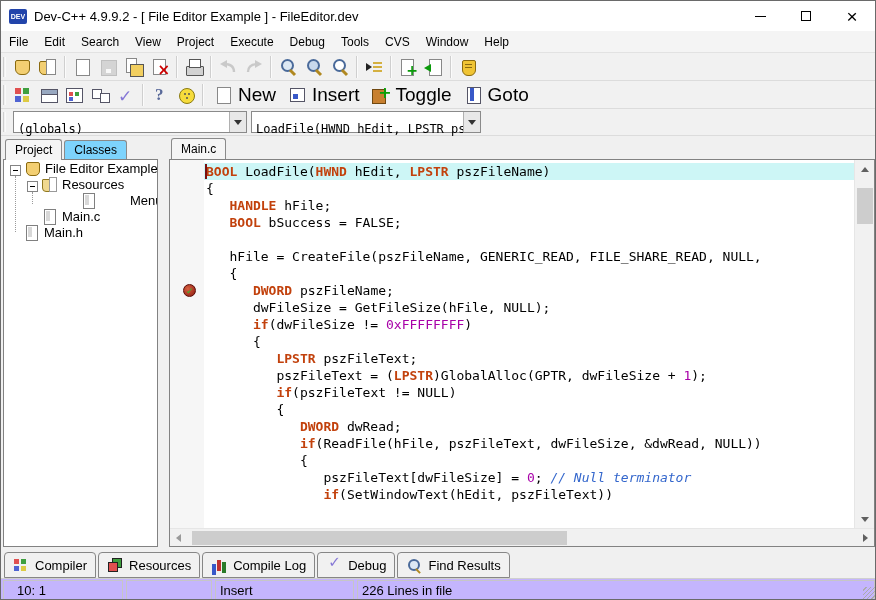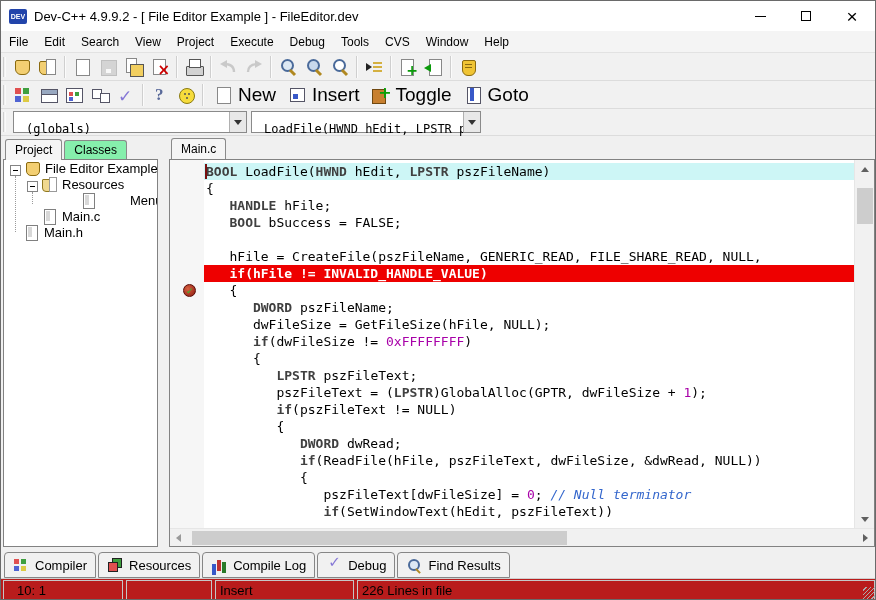--- a/index.html
+++ b/index.html
@@ -74,29 +74,29 @@
   .i-new-page::before{left:5px;top:3px;width:12px;height:15px;background:#fff;border:1px solid #888;}
   .i-insert-item::before{left:4px;top:4px;width:13px;height:12px;background:#fff;border:1px solid #556;}
   .i-insert-item::after{left:7px;top:10px;width:5px;height:5px;background:#3858c8;}
   .i-toggle-bookmark::before{left:2px;top:5px;width:12px;height:13px;background:#c88030;border:1px solid #704810;}
   .i-toggle-bookmark::after{content:"+";right:0;top:1px;color:#0aa00a;font:bold 16px/1 "DejaVu Sans",sans-serif;}
   .i-goto-bookmark::before{left:5px;top:3px;width:12px;height:15px;background:#fff;border:1px solid #556;}
   .i-goto-bookmark::after{left:8px;top:4px;width:4px;height:13px;background:#3858c8;}
 
   
   .combo{height:22px;background:#fff;border:1px solid #8a8a8a;display:flex;align-items:center;position:relative;}
-  .combo .val{font:12px/20px "DejaVu Sans Mono",monospace;padding-left:12px;white-space:pre;overflow:hidden;flex:1;margin-top:14px;}
+  .combo .val{font:12px/20px "DejaVu Sans Mono",monospace;padding-left:4px;white-space:pre;overflow:hidden;flex:1;margin-top:14px;}
   .combo .arrow-btn{width:17px;height:20px;background:#e8e8e8;border-left:1px solid #b0b0b0;display:flex;align-items:center;justify-content:center;flex:none;}
   .combo .arrow-btn::after{content:"";border-left:4px solid transparent;border-right:4px solid transparent;border-top:5px solid #333;}
   .combo.scope{width:234px;margin-left:4px;}
   .combo.member{width:230px;margin-left:4px;}
 
   
   .main{position:absolute;left:0;top:135px;width:876px;height:413px;background:#f0f0f0;}
-  .tab{display:inline-flex;align-items:center;padding:0 9px;height:19px;margin:2px 0 0 2px;background:#86efac;border:1px solid #8a8a8a;border-bottom:none;border-radius:3px 3px 0 0;font-size:12px;white-space:nowrap;}
+  .tab{display:inline-flex;align-items:center;padding:0 9px;height:19px;margin:2px 0 0 2px;background:#7dd3fc;border:1px solid #8a8a8a;border-bottom:none;border-radius:3px 3px 0 0;font-size:12px;white-space:nowrap;}
   .tab.active{height:21px;margin-top:0;background:#f5f5f5;position:relative;z-index:2;}
 
   .left-panel{position:absolute;left:2px;top:2px;width:155px;height:411px;}
   .tree-box{position:absolute;left:0;top:21px;width:155px;bottom:2px;background:#ffffff;border:1px solid #828282;overflow:hidden;}
   .tree-row{display:flex;align-items:flex-end;height:16px;font-size:13px;white-space:nowrap;position:relative;}
   .exp{width:11px;height:11px;background:#fff;border:1px solid #848484;position:relative;margin-right:4px;flex:none;}
   .exp::after{content:"";position:absolute;left:2px;top:4px;width:5px;height:1px;background:#000;}
   .tic{width:16px;height:15px;position:relative;margin-right:4px;flex:none;}
   .tic::before,.tic::after{content:"";position:absolute;}
   .t-project::before{left:1px;top:1px;width:12px;height:12px;background:#f3cf72;border:1px solid #8a6a10;border-radius:2px 2px 5px 5px;}
@@ -107,21 +107,21 @@
   .dotline{position:absolute;border-left:1px dotted #9a9a9a;width:0;}
 
   .editor-pane{position:absolute;left:168px;top:2px;width:706px;height:411px;}
   .editor-box{position:absolute;left:0;top:21px;width:706px;height:388px;background:#ffffff;border:1px solid #828282;overflow:hidden;}
   .gutter{position:absolute;left:0;top:0;width:34px;bottom:18px;background:#f6f6f6;}
   .code-layer{position:absolute;left:34px;top:0;width:650px;bottom:18px;overflow:hidden;padding-top:3px;}
   .code-line{height:17px;line-height:17px;font:13px/17px "DejaVu Sans Mono",monospace;white-space:pre;padding-left:2px;}
   .code-line.cur{background:#cdf6f6;}
   .code-line.brk{background:#ee0000;}
   .code-line.brk span{color:#fff !important;font-weight:bold;}
-  .tok-k{font-weight:bold;color:#404040;}
+  .tok-k{font-weight:bold;color:#c2410c;}
   .tok-p{color:#000;}
   .tok-n{color:#a800a8;}
   .tok-c{color:#3366cc;font-style:italic;}
   .caret{position:absolute;left:35px;top:4px;width:2px;height:15px;background:#7a1010;}
   .bp-icon{position:absolute;left:13px;width:13px;height:13px;border-radius:50%;background:radial-gradient(circle at 35% 35%,#d86040,#8a1a10);border:1px solid #5a0a05;}
   .bp-icon::after{content:"✓";position:absolute;left:2px;top:1px;color:#2fc02f;font:bold 9px/11px "DejaVu Sans",sans-serif;}
 
   .vscroll{position:absolute;right:0;top:0;width:20px;bottom:18px;background:#f1f1f1;border-left:1px solid #e6e6e6;}
   .hscroll{position:absolute;left:0;bottom:0;right:0;height:18px;background:#f1f1f1;border-top:1px solid #e6e6e6;}
   .sb-btn{position:absolute;display:flex;align-items:center;justify-content:center;background:#f1f1f1;}
@@ -147,21 +147,21 @@
   .tabic::before,.tabic::after{content:"";position:absolute;}
   .b-compiler::before{left:1px;top:1px;width:5px;height:5px;background:#e05050;box-shadow:7px 0 0 #3f9f3f,0 7px 0 #4f63d2,7px 7px 0 #ddca43;}
   .b-resources::before{left:5px;top:0;width:8px;height:8px;background:#3f9f3f;border:1px solid #222;}
   .b-resources::after{left:1px;top:4px;width:8px;height:8px;background:#e05050;border:1px solid #222;}
   .b-compile-log::before{left:6px;top:2px;width:4px;height:11px;background:#c03030;box-shadow:5px 2px 0 #2a7a2a,-5px 4px 0 #3858c8;}
   .b-debug::before{content:"✓";left:2px;top:-3px;color:#8577d6;font:bold 15px/15px "DejaVu Sans",sans-serif;}
   .b-find::before{left:2px;top:1px;width:8px;height:8px;border:2px solid #4a6a9a;border-radius:50%;background:#dce8f4;}
   .b-find::after{left:11px;top:10px;width:2px;height:6px;background:#b08820;transform:rotate(-45deg);}
 
   
-  .statusbar{position:absolute;left:0;top:577px;width:876px;height:23px;background:#b91c1c;border-top:1px solid #cfcfcf;display:flex;align-items:stretch;padding:1px 2px;}
+  .statusbar{position:absolute;left:0;top:577px;width:876px;height:23px;background:#c4b5fd;border-top:1px solid #cfcfcf;display:flex;align-items:stretch;padding:1px 2px;}
   .sb-cell{border:1px solid #c6c6c6;margin-right:3px;font-size:13px;line-height:19px;white-space:nowrap;overflow:hidden;}
   .sb0{width:120px;padding-left:13px;}
   .sb1{width:86px;}
   .sb2{width:139px;padding-left:4px;}
   .sb3{flex:1;padding-left:4px;margin-right:0;}
   .resize-grip{position:absolute;right:1px;bottom:1px;width:13px;height:13px;background:repeating-linear-gradient(135deg,transparent 0 2px,#ababab 2px 3px);}
 </style>
 </head>
 <body>
 
@@ -362,21 +362,20 @@
         <div class="gutter" id="gutter">
             <div class="bp-icon" style="top: 124px;"></div>
           </div>
         <div class="code-layer" id="code-layer">
             <div class="code-line cur"><span class="tok-k">BOOL</span><span class="tok-p"> LoadFile(</span><span class="tok-k">HWND</span><span class="tok-p"> hEdit, </span><span class="tok-k">LPSTR</span><span class="tok-p"> pszFileName)</span></div>
             <div class="code-line"><span class="tok-p">{</span></div>
             <div class="code-line"><span class="tok-p">   </span><span class="tok-k">HANDLE</span><span class="tok-p"> hFile;</span></div>
             <div class="code-line"><span class="tok-p">   </span><span class="tok-k">BOOL</span><span class="tok-p"> bSuccess = FALSE;</span></div>
             <div class="code-line"></div>
             <div class="code-line"><span class="tok-p">   hFile = CreateFile(pszFileName, GENERIC_READ, FILE_SHARE_READ, NULL,</span></div>
-            <div class="code-line brk"><span class="tok-p">   </span><span class="tok-k">if</span><span class="tok-p">(hFile != INVALID_HANDLE_VALUE)</span></div>
             <div class="code-line"><span class="tok-p">   {</span></div>
             <div class="code-line"><span class="tok-p">      </span><span class="tok-k">DWORD</span><span class="tok-p"> pszFileName;</span></div>
             <div class="code-line"><span class="tok-p">      dwFileSize = GetFileSize(hFile, NULL);</span></div>
             <div class="code-line"><span class="tok-p">      </span><span class="tok-k">if</span><span class="tok-p">(dwFileSize != </span><span class="tok-n">0xFFFFFFFF</span><span class="tok-p">)</span></div>
             <div class="code-line"><span class="tok-p">      {</span></div>
             <div class="code-line"><span class="tok-p">         </span><span class="tok-k">LPSTR</span><span class="tok-p"> pszFileText;</span></div>
             <div class="code-line"><span class="tok-p">         pszFileText = (</span><span class="tok-k">LPSTR</span><span class="tok-p">)GlobalAlloc(GPTR, dwFileSize + </span><span class="tok-n">1</span><span class="tok-p">);</span></div>
             <div class="code-line"><span class="tok-p">         </span><span class="tok-k">if</span><span class="tok-p">(pszFileText != NULL)</span></div>
             <div class="code-line"><span class="tok-p">         {</span></div>
             <div class="code-line"><span class="tok-p">            </span><span class="tok-k">DWORD</span><span class="tok-p"> dwRead;</span></div>

